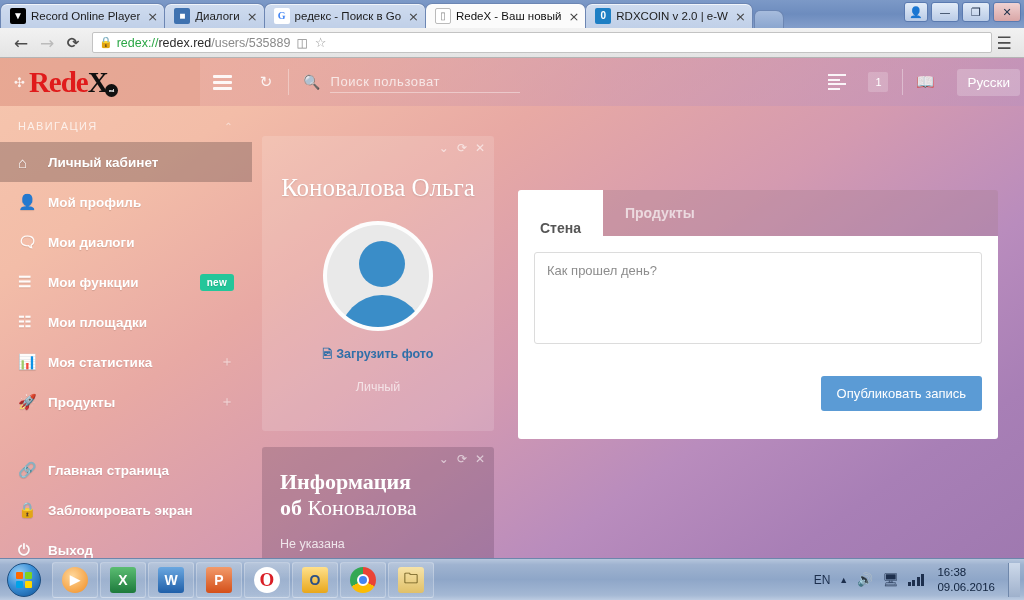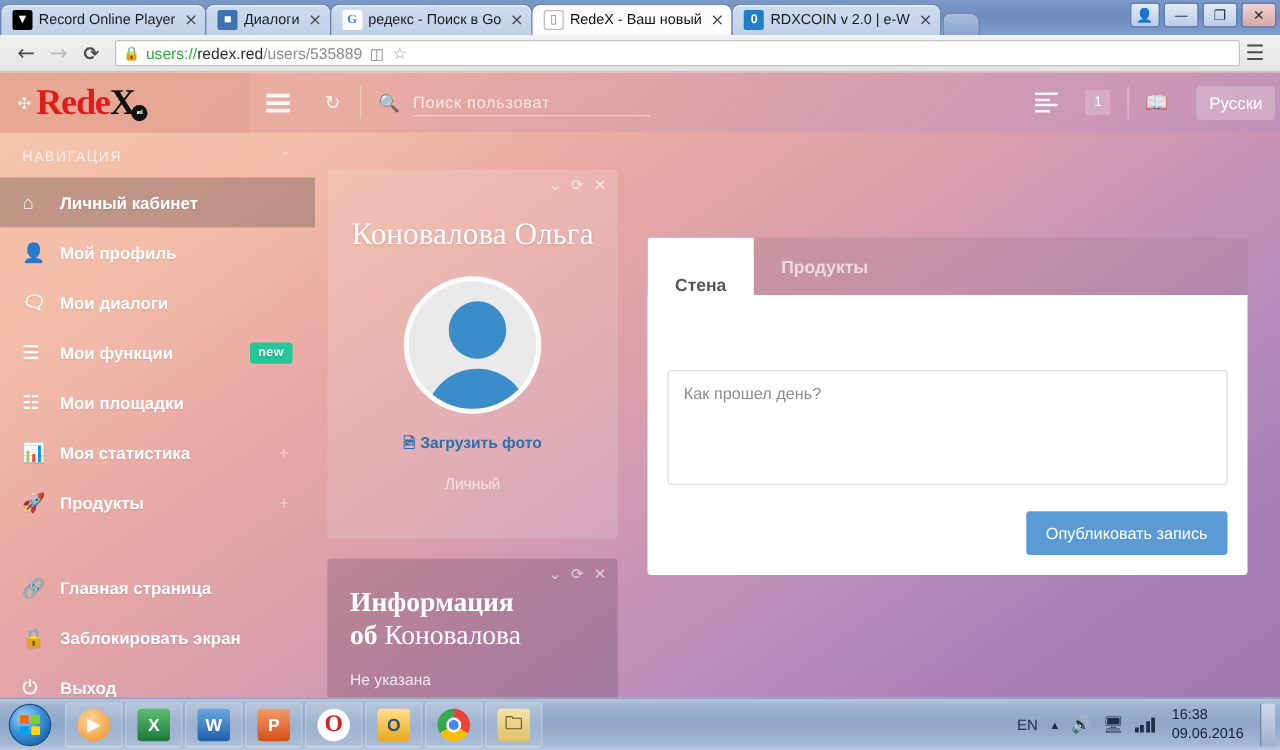--- a/index.html
+++ b/index.html
@@ -198,27 +198,26 @@
   .wall-tab {
     padding: 0 22px; height: 46px; display: flex; align-items: center;
     font-size: 14px; font-weight: bold; color: rgba(255,255,255,.65);
   }
   .wall-tab.active { background: #fff; color: #555; align-items: flex-end; }
   .wall-body { background: #fff; padding: 16px; border-radius: 0 0 3px 3px; min-height: 203px; }
   .wall-textarea {
     width: 100%; height: 92px; border: 1px solid #dcdcdc; border-radius: 3px;
     padding: 10px 12px; font-size: 13px; color: #333; resize: none; outline: none;
     font-family: "Liberation Sans", sans-serif;
-    margin-top: 44px;
   }
   .wall-textarea::placeholder { color: #8d8d8d; }
   .wall-actions { display: flex; justify-content: flex-end; margin-top: 16px; }
   .publish-btn {
     background: #5b9bd5; color: #fff; border: none; border-radius: 3px;
-    padding: 10px 16px; font-size: 13px; font-family: "Liberation Sans", sans-serif;
+    padding: 10px 16px; font-size: 13px; font-family: "Liberation Sans", sans-serif; margin-top: 12px;
   }
 
   
   .taskbar {
     position: absolute; bottom: 0; left: 0; width: 1024px; height: 42px;
     background: linear-gradient(to bottom,#b6c6dd 0%,#9fb3d0 14%,#8ea6c8 50%,#a4b8d4 88%,#bccbe1 100%);
     border-top: 1px solid #6d86ab;
     display: flex; align-items: center;
   }
   .start-orb {
@@ -297,21 +296,21 @@
       <div class="win-btn close">✕</div>
     </div>
   </div>
 
   <div class="browser-toolbar">
     <div class="nav-btn">←</div>
     <div class="nav-btn fwd">→</div>
     <div class="nav-btn reload">⟳</div>
     <div class="omnibox">
       <span class="lock">🔒</span>
-      <span class="url-secure">users://</span>
+      <span class="url-secure">redex://</span>
       <span class="url-host">redex.red</span>
       <span class="url-path">/users/535889</span>
       <div class="omni-right">
         <span>◫</span>
         <span class="star">☆</span>
       </div>
     </div>
     <div class="nav-btn" style="width:24px">☰</div>
   </div>
 

